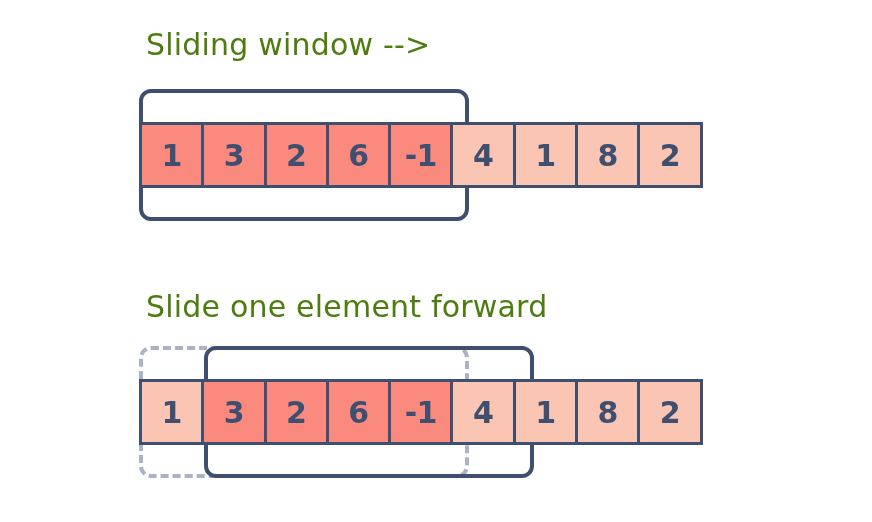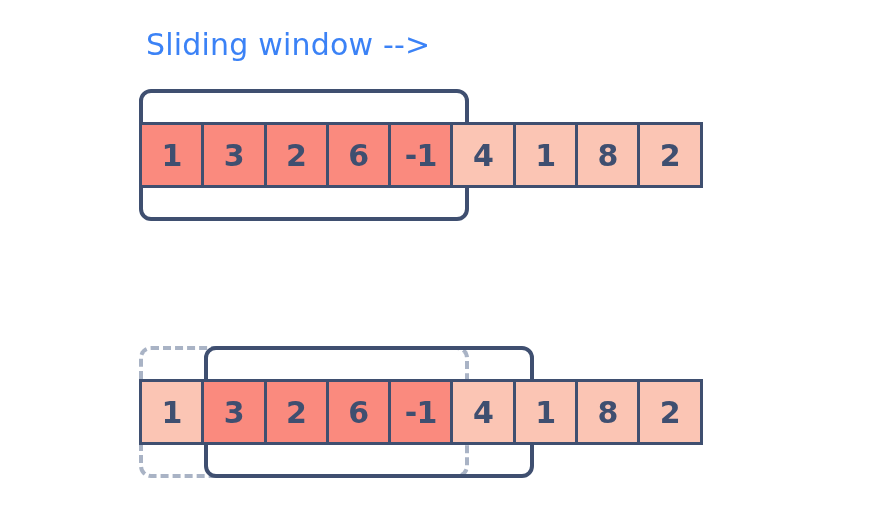--- a/index.html
+++ b/index.html
@@ -18,21 +18,21 @@
 
   .canvas {
     position: absolute;
     inset: 0;
   }
 
   
   .title {
     position: absolute;
     left: 146px;
-    color: #3b82f6;
+    color: #4d7c0f;
     font-size: 30px;
     font-weight: 400;
     letter-spacing: 0.2px;
     white-space: nowrap;
     line-height: 1;
   }
   #title-1 { top: 30px; }
   #title-2 { top: 292px; }
 
   
@@ -135,20 +135,21 @@
       <div class="cell active">2</div>
       <div class="cell active">6</div>
       <div class="cell active">-1</div>
       <div class="cell inactive">4</div>
       <div class="cell inactive">1</div>
       <div class="cell inactive">8</div>
       <div class="cell inactive">2</div>
     </div>
   </div>
 
+  <div class="title" id="title-2">Slide one element forward</div>
 
   <div class="row" id="row-2">
 
     <div class="window-box dashed" id="window-2-old"></div>
 
     <div class="window-box solid" id="window-2-new"></div>
 
     <div class="strip-mask" style="width:588px;"></div>
 
     <div class="cells">

